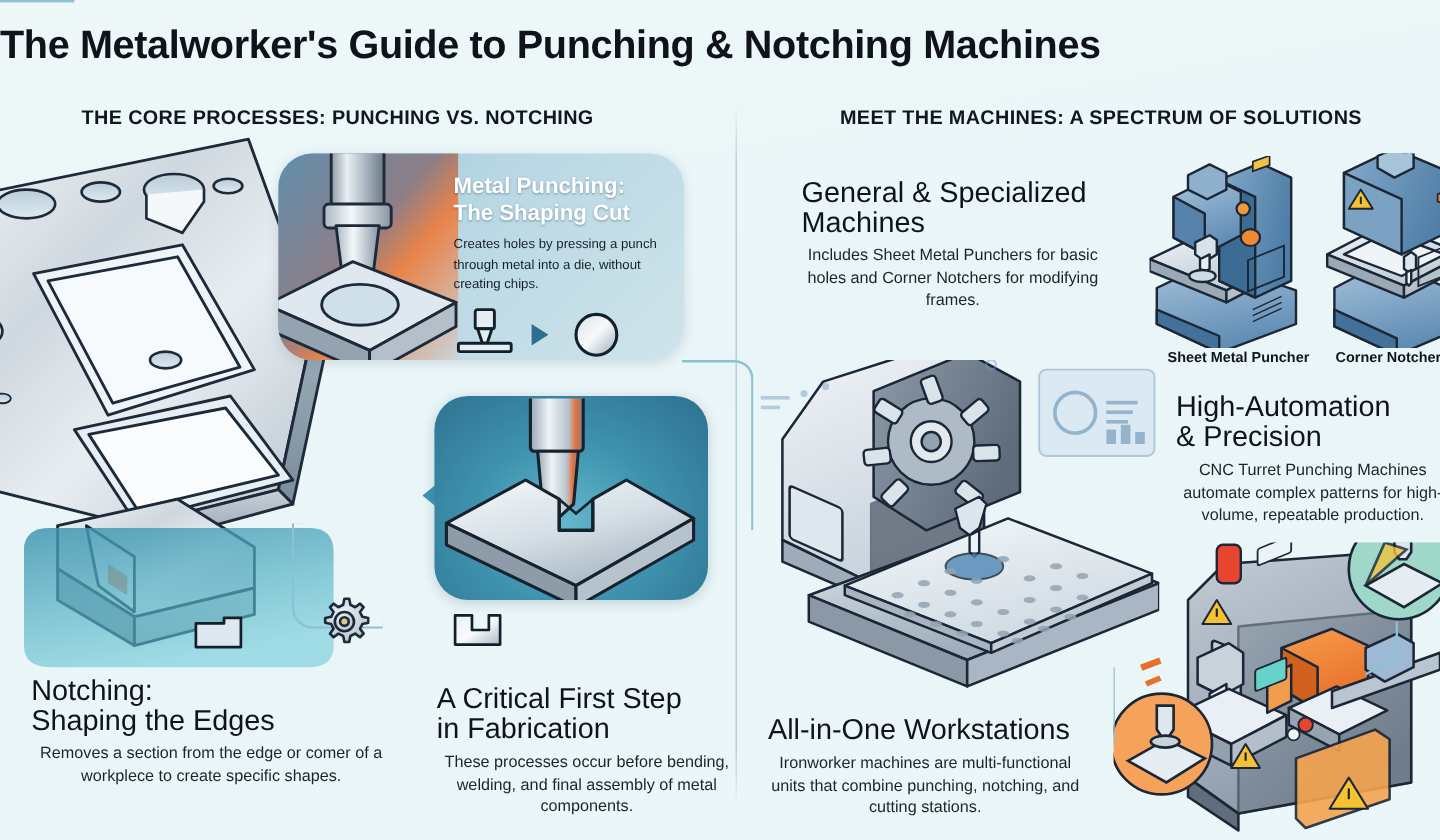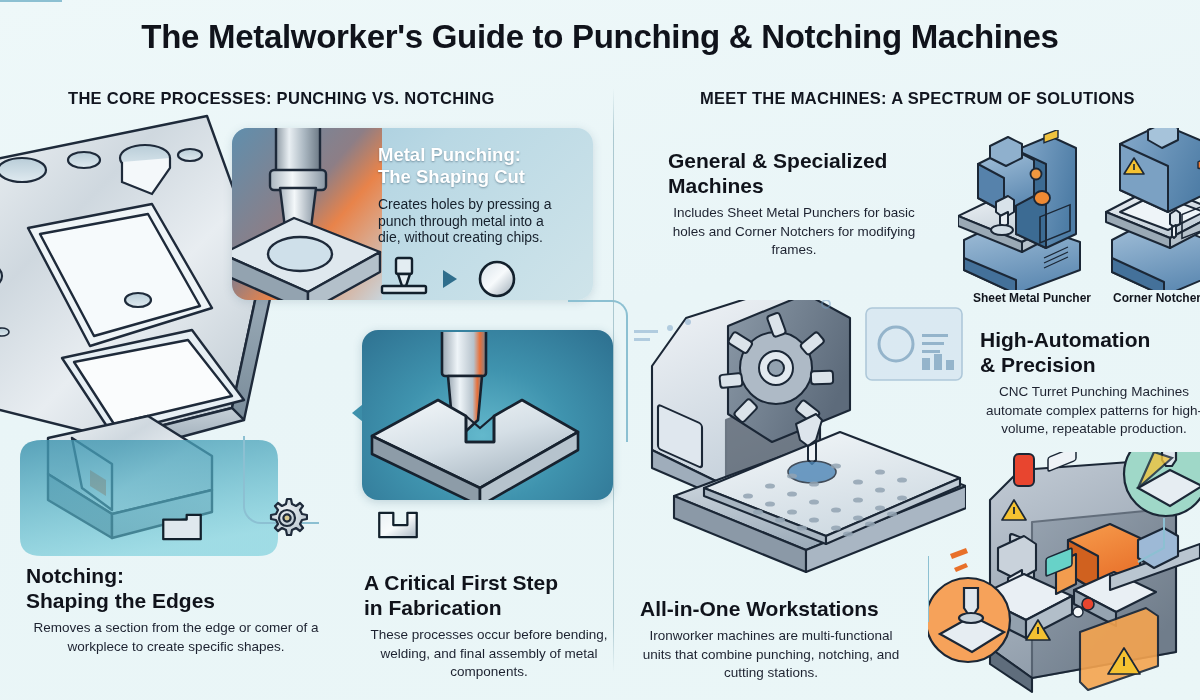--- a/index.html
+++ b/index.html
@@ -9,53 +9,53 @@
     background:#eaf6f8;
     font-family:"Liberation Sans", sans-serif;
     color:#13151c;
     position:relative;
   }
   #stage{position:absolute;inset:0;width:1200px;height:700px;overflow:hidden;
      background:linear-gradient(170deg,#eef8f9 0%,#e9f5f7 45%,#eaf6f7 100%);}
 
   
   .main-title{
-    position:absolute;left:0;right:0;top:18px;text-align:center;
+    position:absolute;left:0;right:0;top:18px;text-align:left;
     font-size:33px;font-weight:bold;letter-spacing:-0.3px;color:#10131b;
     white-space:nowrap;
   }
   .sec-head{
     position:absolute;top:89px;font-size:16.5px;font-weight:bold;
     letter-spacing:0.3px;color:#121620;white-space:nowrap;
   }
   .sec-left{left:68px;}
   .sec-right{left:700px;}
   .v-divider{position:absolute;left:613px;top:88px;width:1px;height:584px;
     background:linear-gradient(to bottom,rgba(150,185,195,0),rgba(150,185,195,.75) 8%,rgba(150,185,195,.75) 92%,rgba(150,185,195,0));}
 
   
   .blk{position:absolute;}
-  .blk h3{margin:0 0 6px 0;font-size:21px;line-height:25px;font-weight:bold;color:#10131b;}
+  .blk h3{margin:0 0 6px 0;font-size:24px;line-height:25px;font-weight:normal;color:#10131b;}
   .blk p{margin:0;font-size:13.5px;line-height:18.5px;color:#1d2230;text-align:center;}
 
   .blk-notching{left:26px;top:563px;width:300px;}
   .blk-firststep{left:364px;top:570px;width:250px;}
   .blk-general{left:668px;top:148px;width:252px;}
   .blk-high{left:980px;top:327px;width:228px;}
   .blk-allinone{left:640px;top:596px;width:262px;}
 
   
-  .card{position:absolute;border-radius:16px;overflow:hidden;padding-left:23px;}
+  .card{position:absolute;border-radius:28px;overflow:hidden;}
   .card-punch{left:232px;top:128px;width:338px;height:172px;
      background:linear-gradient(135deg,#9cc6da 0%,#b9d8e4 42%,#cfe4ea 100%);
      box-shadow:0 2px 10px rgba(60,100,120,.18);}
   .card-punch .cap{position:absolute;left:146px;top:16px;width:180px;}
   .card-punch .cap h4{margin:0;font-size:18.5px;line-height:22px;font-weight:bold;color:#fff;
      text-shadow:0 1px 2px rgba(30,60,80,.45);}
-  .card-punch .cap p{margin:8px 0 0 0;font-size:14px;line-height:16.5px;color:#16202c;}
+  .card-punch .cap p{margin:8px 0 0 0;font-size:11px;line-height:16.5px;color:#16202c;}
   .card-notch{left:362px;top:330px;width:228px;height:170px;
      background:radial-gradient(ellipse at 48% 62%, #63b8cc 0%, #3f93ae 45%, #2d6f8f 100%);
      box-shadow:0 2px 10px rgba(40,90,115,.22);}
   .notch-tail{position:absolute;left:352px;top:400px;width:16px;height:26px;
      background:#3f93ae;clip-path:polygon(100% 0,100% 100%,0 50%);}
 
   
   .conn{position:absolute;border:2.2px solid #8cc0d2;background:none;}
   .conn-a{left:243px;top:436px;width:74px;height:86px;border-right:none;border-top:none;
      border-bottom-left-radius:18px;}

